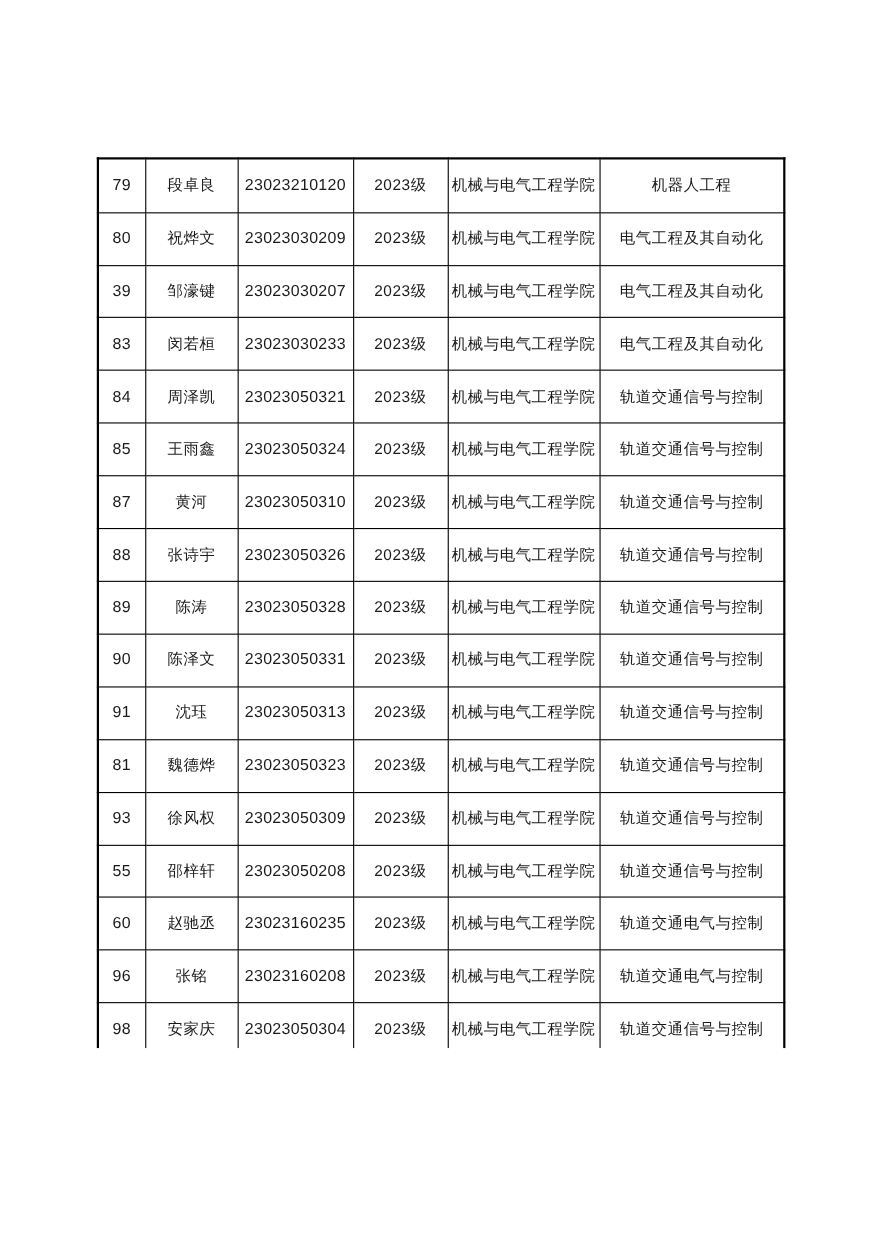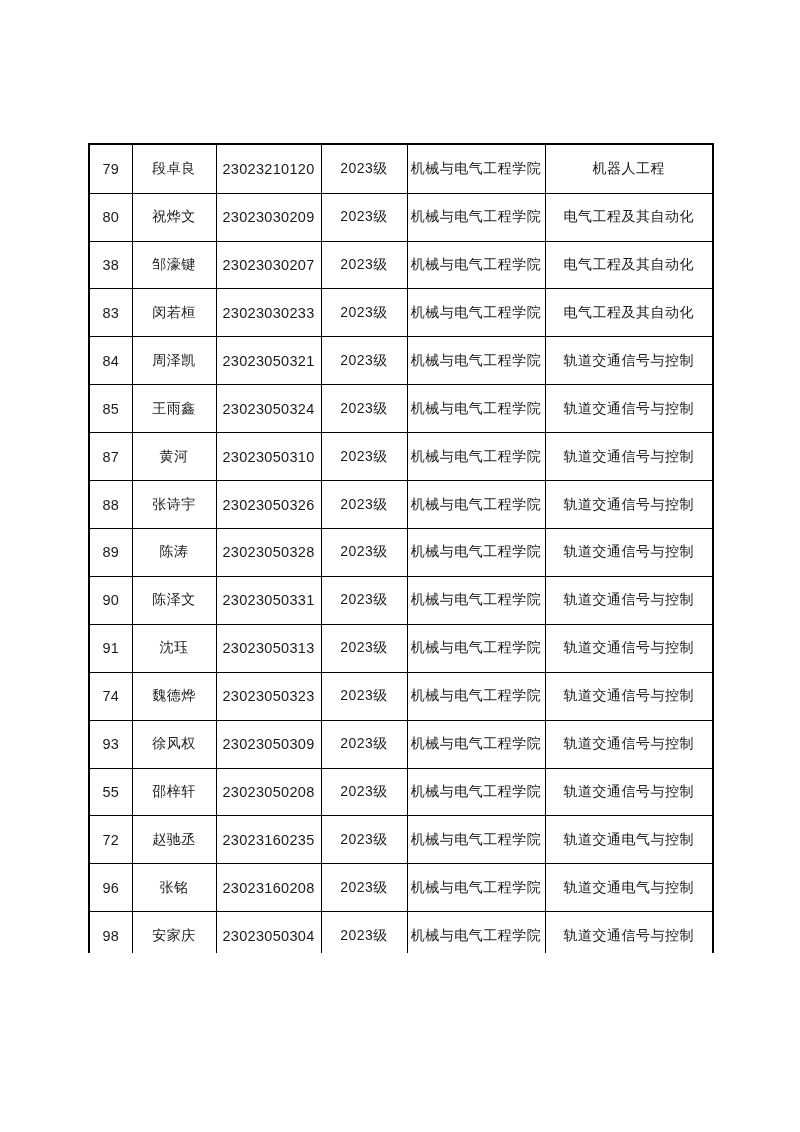--- a/index.html
+++ b/index.html
@@ -66,21 +66,21 @@
         </tr>
         <tr>
           <td class="cell-no">80</td>
           <td class="cell-name">祝烨文</td>
           <td class="cell-student_id">23023030209</td>
           <td class="cell-grade">2023级</td>
           <td class="cell-college">机械与电气工程学院</td>
           <td class="cell-major">电气工程及其自动化</td>
         </tr>
         <tr>
-          <td class="cell-no">38</td>
+          <td class="cell-no">39</td>
           <td class="cell-name">邹濠键</td>
           <td class="cell-student_id">23023030207</td>
           <td class="cell-grade">2023级</td>
           <td class="cell-college">机械与电气工程学院</td>
           <td class="cell-major">电气工程及其自动化</td>
         </tr>
         <tr>
           <td class="cell-no">83</td>
           <td class="cell-name">闵若桓</td>
           <td class="cell-student_id">23023030233</td>
@@ -138,21 +138,21 @@
         </tr>
         <tr>
           <td class="cell-no">91</td>
           <td class="cell-name">沈珏</td>
           <td class="cell-student_id">23023050313</td>
           <td class="cell-grade">2023级</td>
           <td class="cell-college">机械与电气工程学院</td>
           <td class="cell-major">轨道交通信号与控制</td>
         </tr>
         <tr>
-          <td class="cell-no">74</td>
+          <td class="cell-no">81</td>
           <td class="cell-name">魏德烨</td>
           <td class="cell-student_id">23023050323</td>
           <td class="cell-grade">2023级</td>
           <td class="cell-college">机械与电气工程学院</td>
           <td class="cell-major">轨道交通信号与控制</td>
         </tr>
         <tr>
           <td class="cell-no">93</td>
           <td class="cell-name">徐风权</td>
           <td class="cell-student_id">23023050309</td>
@@ -162,21 +162,21 @@
         </tr>
         <tr>
           <td class="cell-no">55</td>
           <td class="cell-name">邵梓轩</td>
           <td class="cell-student_id">23023050208</td>
           <td class="cell-grade">2023级</td>
           <td class="cell-college">机械与电气工程学院</td>
           <td class="cell-major">轨道交通信号与控制</td>
         </tr>
         <tr>
-          <td class="cell-no">72</td>
+          <td class="cell-no">60</td>
           <td class="cell-name">赵驰丞</td>
           <td class="cell-student_id">23023160235</td>
           <td class="cell-grade">2023级</td>
           <td class="cell-college">机械与电气工程学院</td>
           <td class="cell-major">轨道交通电气与控制</td>
         </tr>
         <tr>
           <td class="cell-no">96</td>
           <td class="cell-name">张铭</td>
           <td class="cell-student_id">23023160208</td>

